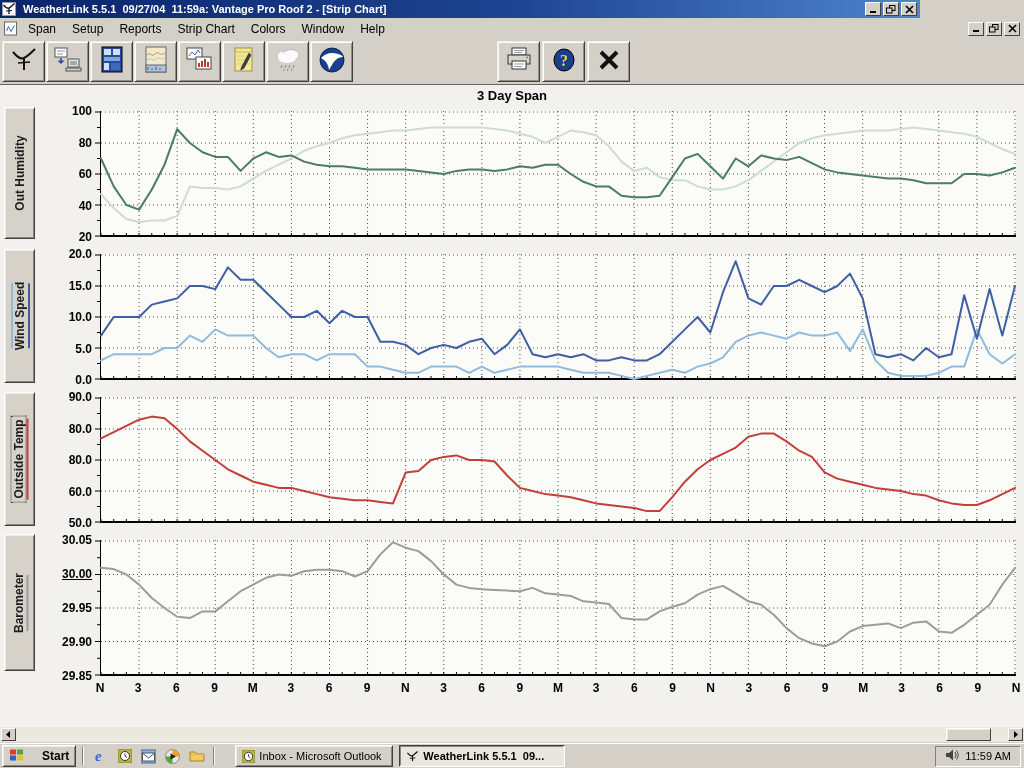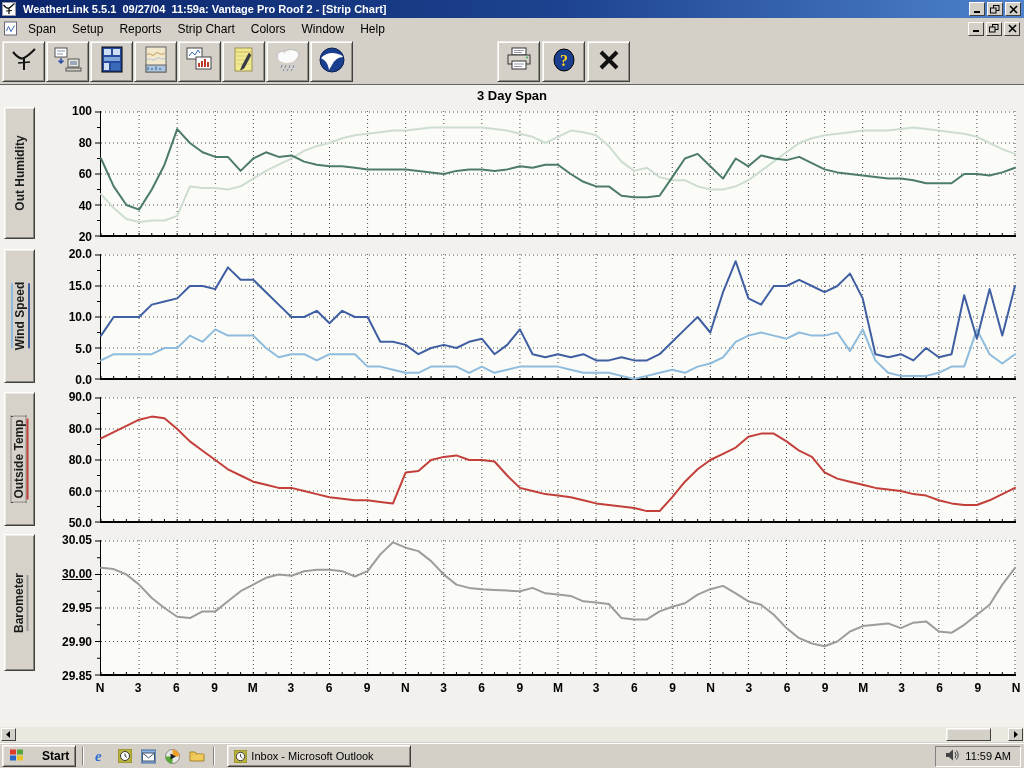--- a/index.html
+++ b/index.html
@@ -1,20 +1,20 @@
 <!DOCTYPE html>
 <html style="--window-face: #d4d0c8; --client-bg: #f2f1ed; --plot-bg: #fbfbf8; --grid: #4a4a4a; --title-grad-a: #0a246a; --title-grad-b: #4f83cc;"><head>
 <meta charset="utf-8">
 <style>
   *{box-sizing:border-box;margin:0;padding:0}
   html,body{width:1024px;height:768px}
   body{position:relative;overflow:hidden;font-family:"Liberation Sans",sans-serif;
        background:var(--window-face,#d4d0c8);color:#000}
   
-  #titlebar{position:absolute;top:0;left:0;width:1024px;height:18px;
+  #titlebar{position:absolute;top:0;left:0;width:920px;height:18px;
     background:linear-gradient(90deg,var(--title-grad-a,#0a246a) 0%,#1d4390 55%,var(--title-grad-b,#4f83cc) 100%);
     display:flex;align-items:center;padding:0 2px;color:#fff;font-weight:bold;font-size:11px}
   #title-text{white-space:pre;margin-left:4px;flex:1;overflow:hidden}
   .wbtns{display:flex;gap:2px;margin-right:1px}
   .wbtn{width:16px;height:14px;background:#d4d0c8;border:1px solid;border-color:#fff #404040 #404040 #fff;
     display:flex;align-items:center;justify-content:center}
   
   #menubar{position:absolute;top:18px;left:0;width:1024px;height:21px;background:var(--window-face,#d4d0c8);
     display:flex;align-items:center;font-size:12px;padding:0 3px}
   .menu-item{padding:1px 8px;cursor:default}
@@ -59,21 +59,21 @@
     border-top:1px solid #fff;display:flex;align-items:center;padding:0 2px;gap:3px;font-size:11px}
   #start{height:22px;display:flex;align-items:center;gap:18px;padding:0 6px;font-weight:bold;font-size:12px;
     background:var(--window-face,#d4d0c8);border:1px solid;border-color:#fff #404040 #404040 #fff;
     box-shadow:inset 1px 1px 0 #ece9e2,inset -1px -1px 0 #8a867e}
   .tsep{width:2px;height:18px;border-left:1px solid #808080;border-right:1px solid #fff;margin:0 3px}
   .ql{width:21px;height:20px;display:flex;align-items:center;justify-content:center}
   .task{height:22px;display:flex;align-items:center;gap:4px;padding:0 6px;white-space:pre;overflow:hidden;
     background:var(--window-face,#d4d0c8);border:1px solid;border-color:#fff #404040 #404040 #fff;
     box-shadow:inset 1px 1px 0 #ece9e2,inset -1px -1px 0 #8a867e}
   .task .tico{flex:0 0 auto;display:flex}
-  #task-inbox{width:184px;margin-left:6px}
+  #task-inbox{width:158px;margin-left:14px}
   #task-reminder{width:151px;margin-left:2px}
   #task-weatherlink{width:166px;margin-left:3px;border-color:#404040 #fff #fff #404040;
     box-shadow:inset -1px -1px 0 #ece9e2,inset 1px 1px 0 #8a867e;background:#e9e6df;font-weight:bold}
   #tb-space{flex:1}
   #tray{height:21px;border:1px solid;border-color:#808080 #fff #fff #808080;display:flex;align-items:center;
     gap:6px;padding:0 9px;margin-right:1px}
 </style>
 </head>
 <body>
 
@@ -869,20 +869,28 @@
     </span>
   <span class="tsep"></span>
   <span class="task" id="task-inbox">
     <span class="tico"><svg width="13" height="13" viewBox="0 0 14 14">
           <rect width="14" height="14" fill="#b8b23c" stroke="#86822a"></rect>
           <circle cx="7" cy="7" r="4.5" fill="#fff" stroke="#333"></circle>
           <path d="M7 4.5 V7 L9 8.5" stroke="#333" fill="none"></path>
         </svg></span>
     <span>Inbox - Microsoft Outlook</span>
   </span>
+  <span class="task" id="task-weatherlink">
+    <span class="tico"><svg width="13" height="13" viewBox="0 0 14 14">
+          <path d="M1.5 3 C4 6 6 6.5 7 6 C9 5 10.5 3 12.5 1.5" fill="none" stroke="#111" stroke-width="1.3"></path>
+          <line x1="7" y1="6" x2="7" y2="12" stroke="#111" stroke-width="1.3"></line>
+          <line x1="4" y1="9" x2="10" y2="8.5" stroke="#111"></line>
+        </svg></span>
+    <span>WeatherLink 5.5.1  09...</span>
+  </span>
   <span id="tb-space"></span>
   <span id="tray">
     <span><svg width="14" height="14" viewBox="0 0 14 14">
           <path d="M1 5 H4 L8 1.5 V12.5 L4 9 H1 Z" fill="#444"></path>
           <path d="M10 4 A5 5 0 0 1 10 10 M11.5 2.5 A7.5 7.5 0 0 1 11.5 11.5" stroke="#444" fill="none"></path>
         </svg></span>
     <span>11:59 AM</span>
   </span>
 </div>
 

